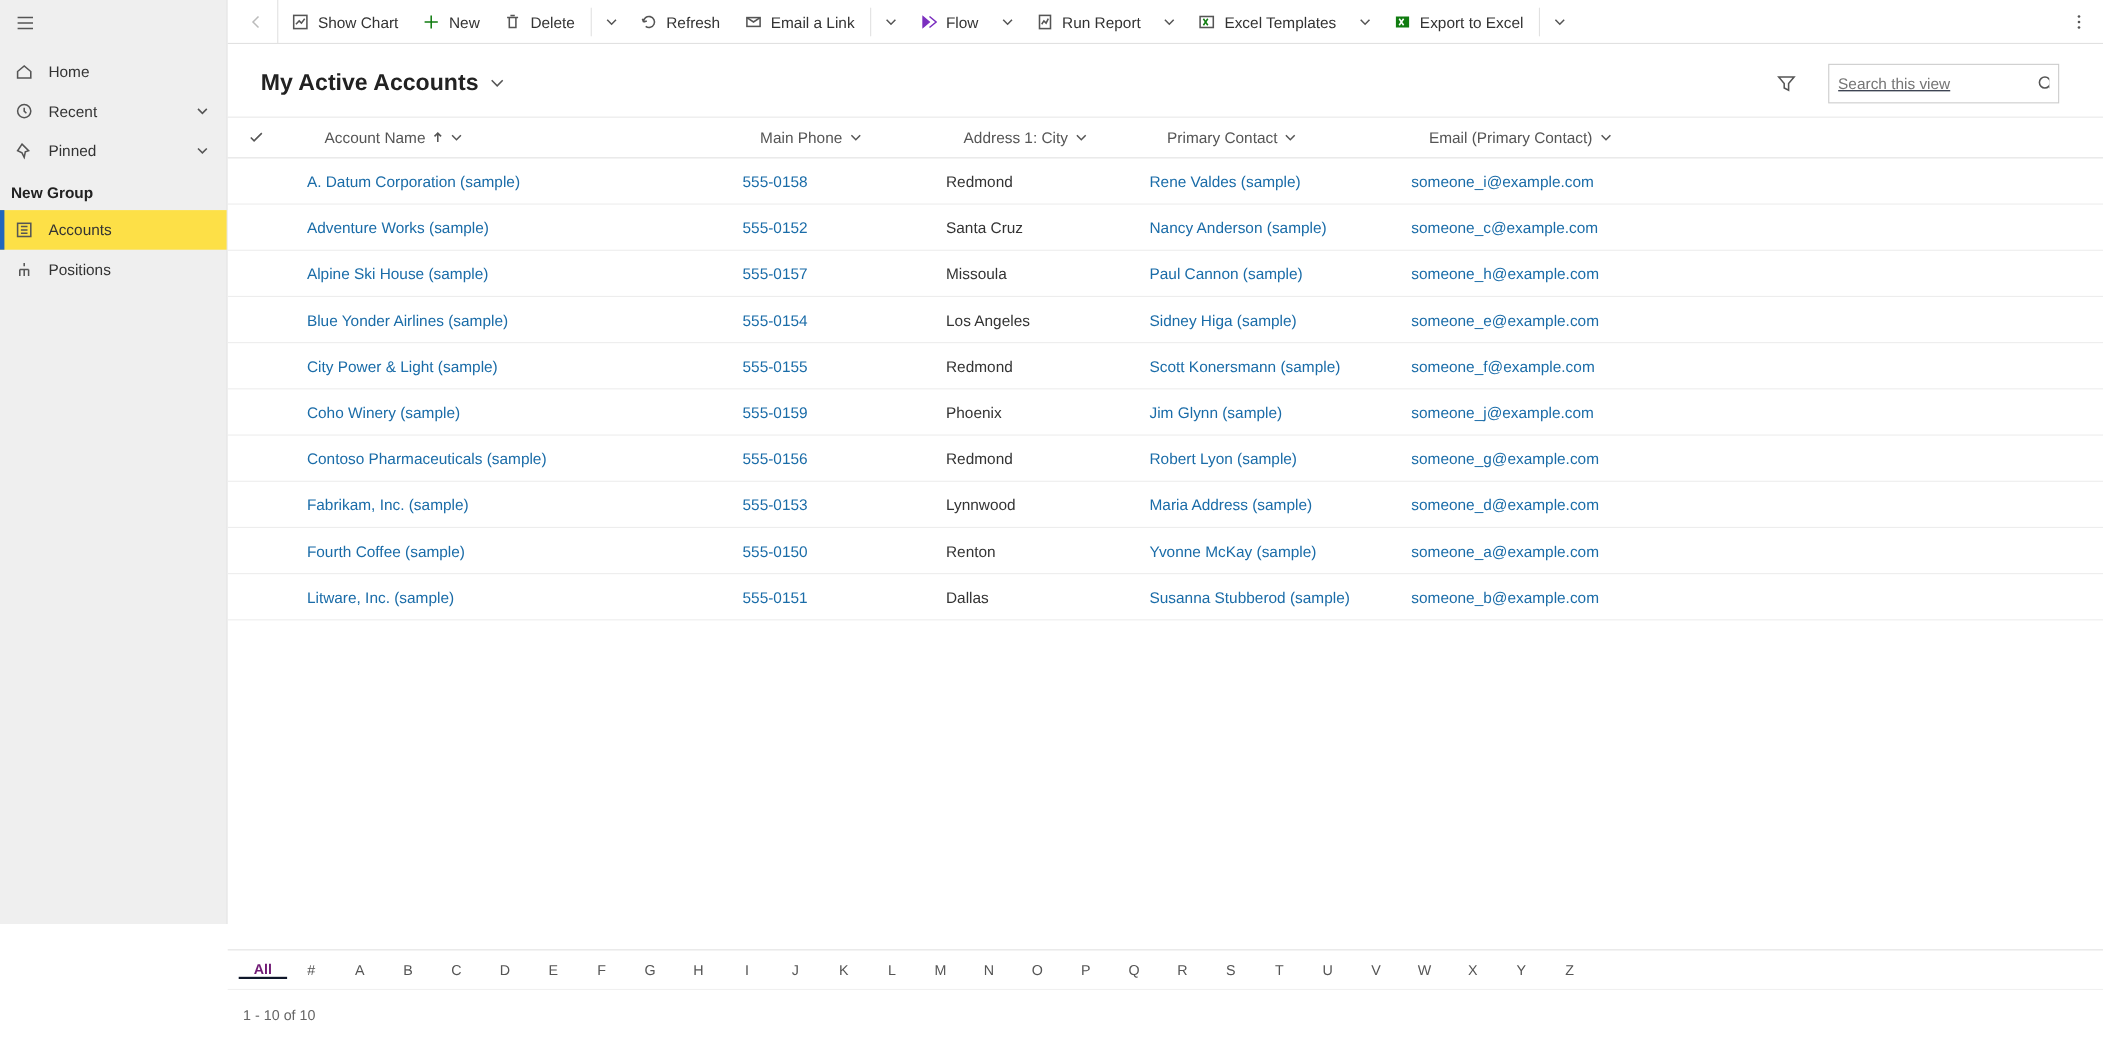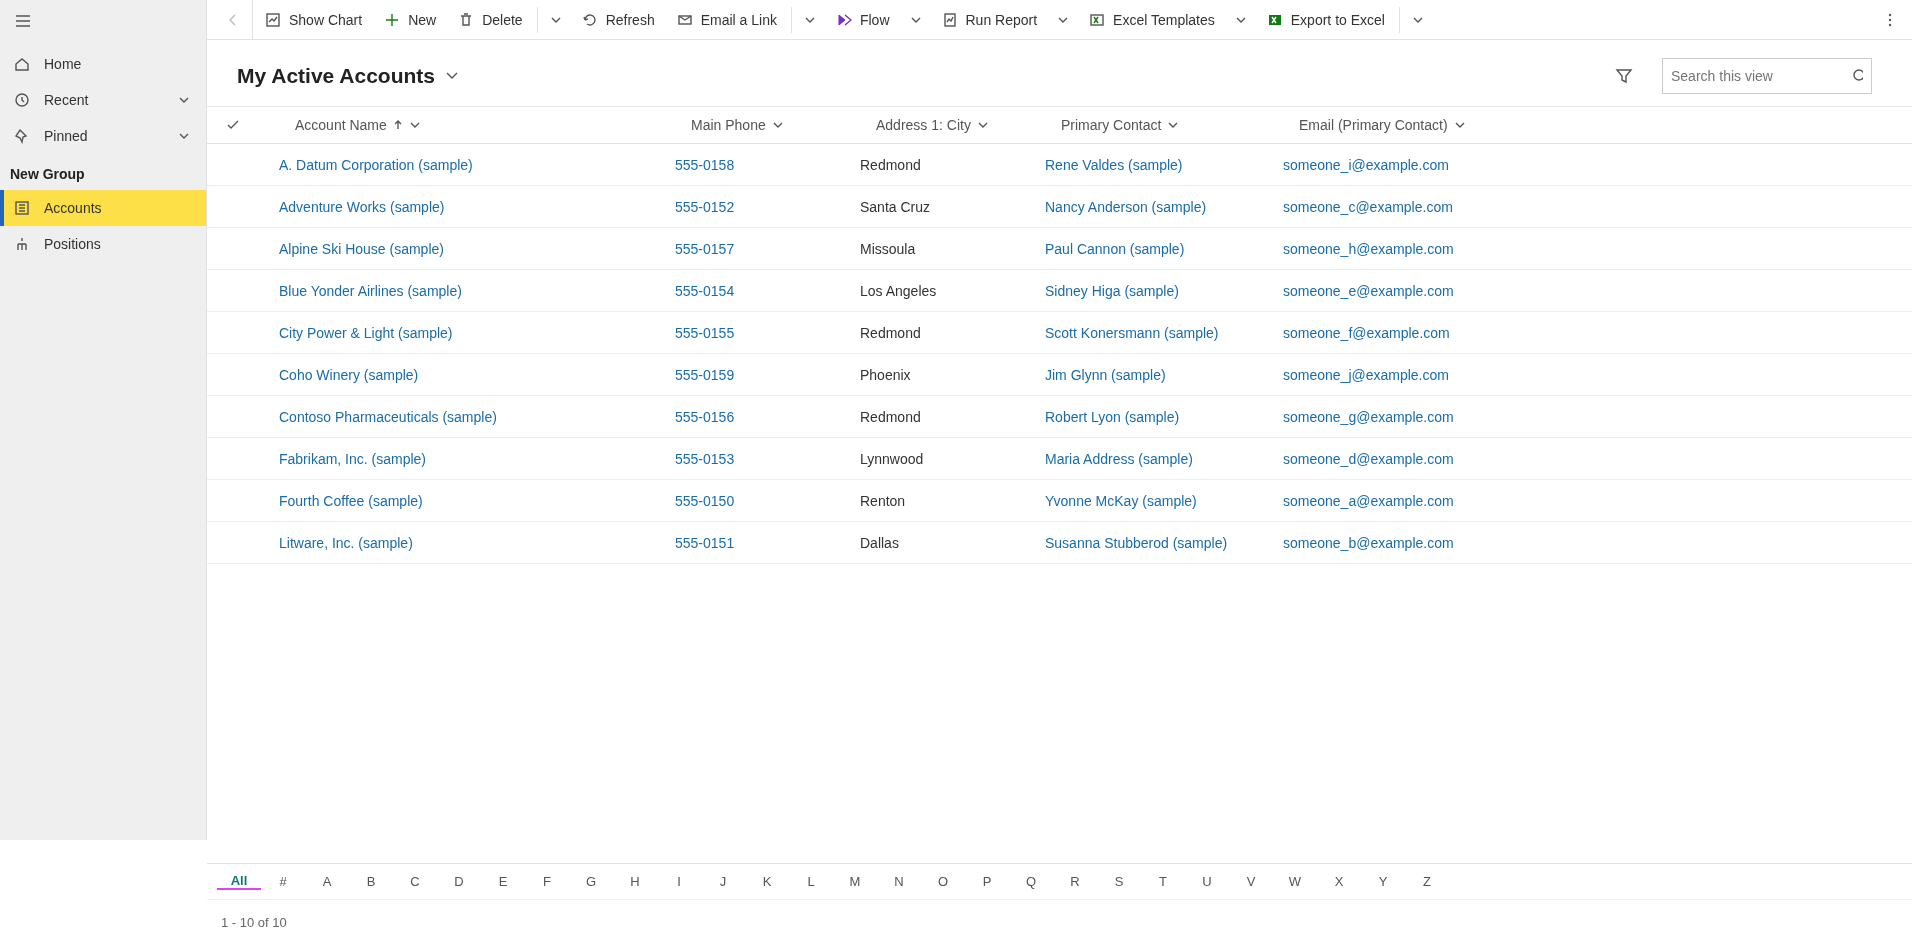--- a/index.html
+++ b/index.html
@@ -26,21 +26,21 @@
     .cmd svg { width: 16px; height: 16px; }
     .divider { width: 1px; height: 26px; background: #e1e1e1; margin: 0 2px; }
     .cmd-drop { display: flex; align-items: center; height: 40px; padding: 0 8px; cursor: pointer; }
 
     
     .viewhdr { display: flex; align-items: center; padding: 18px 40px 12px 30px; }
     .viewtitle { display: flex; align-items: center; font-size: 21px; font-weight: 600; color: #222; gap: 10px; cursor: pointer; }
     .spacer { flex: 1; }
     .filter-btn { width: 36px; height: 36px; display: flex; align-items: center; justify-content: center; cursor: pointer; }
     .searchbox { display: flex; align-items: center; border: 1px solid #ccc; height: 36px; width: 210px; margin-left: 20px; padding: 0 8px; }
-    .searchbox input { border: none; outline: none; flex: 1; font-size: 14px; color: #ef4444; background: transparent; }
+    .searchbox input { border: none; outline: none; flex: 1; font-size: 14px; color: #0f172a; background: transparent; text-decoration: underline; }
 
     
     .gridhdr { display: flex; align-items: center; height: 38px; border-top: 1px solid #e8e8e8; border-bottom: 1px solid #e1e1e1; padding-left: 18px; font-size: 14px; color: #555; }
     .gridhdr .col { display: flex; align-items: center; gap: 6px; padding-right: 12px; }
     .col-check { width: 70px; flex: 0 0 70px; display: flex; align-items: center; }
     .col-name  { width: 396px; flex: 0 0 396px; }
     .col-phone { width: 185px; flex: 0 0 185px; }
     .col-city  { width: 185px; flex: 0 0 185px; }
     .col-contact { width: 238px; flex: 0 0 238px; }
     .col-email { flex: 1; }
@@ -53,21 +53,21 @@
     .cell-phone { width: 185px; flex: 0 0 185px; }
     .cell-city  { width: 185px; flex: 0 0 185px; }
     .cell-contact { width: 238px; flex: 0 0 238px; }
     .cell-email { flex: 1; }
     .link { color: #1a6ca8; cursor: pointer; }
     .plain { color: #333; }
 
     
     .jumpbar { border-top: 1px solid #e1e1e1; height: 36px; display: flex; align-items: center; padding: 0 10px; font-size: 13px; color: #555; }
     .jump { width: 44px; text-align: center; cursor: pointer; }
-    .jump.active { color: #0f766e; border-bottom: 2px solid #d946ef; font-weight: 600; }
+    .jump.active { color: #701a75; border-bottom: 2px solid #0f172a; font-weight: 600; }
 
     .statusbar { height: 45px; display: flex; align-items: center; padding: 0 14px; font-size: 13px; color: #666; border-top: 1px solid #f0f0f0; }
 
     .icon-stroke { fill: none; stroke: #555; stroke-width: 1.4; }
     .icon-green { stroke: #107c10; }
     .icon-purple { stroke: #7b2fbf; fill: #7b2fbf; }
   </style>
 </head>
 <body>
 

